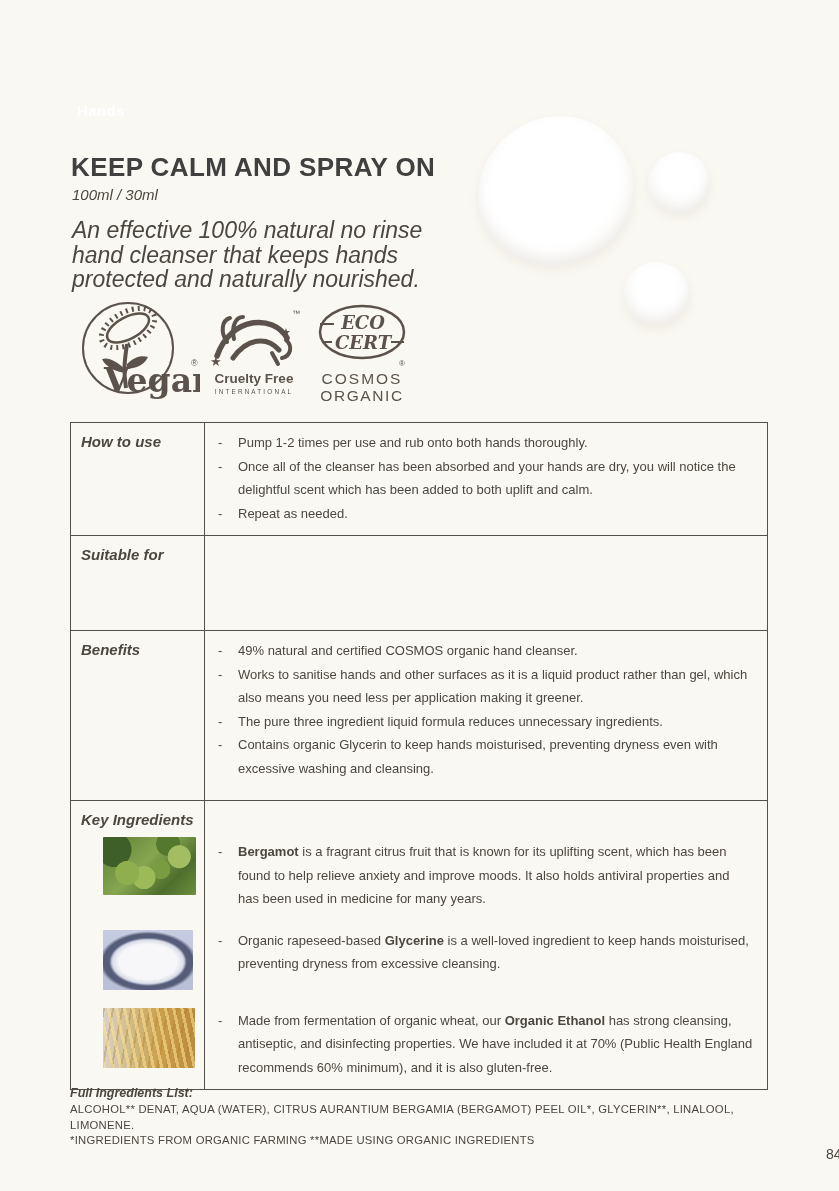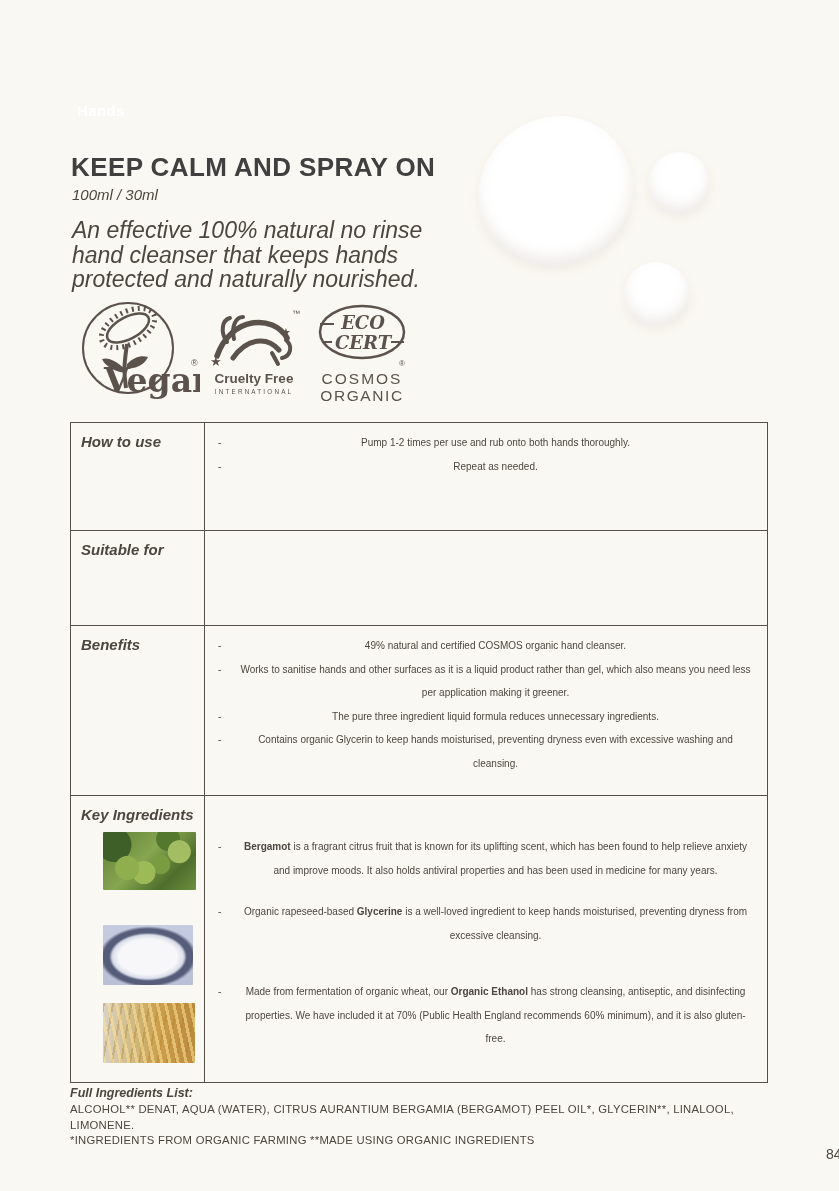--- a/index.html
+++ b/index.html
@@ -40,21 +40,21 @@
   .info-table { position:absolute; left:70px; top:422px; width:698px;
     border:1px solid #55504A; }
   .t-row { display:grid; grid-template-columns:134px 1fr; border-top:1px solid #55504A; }
   .t-row:first-child { border-top:none; }
   .t-row.r0 { min-height:107px; }
   .t-row.r1 { min-height:95px; }
   .t-row.r2 { min-height:170px; }
   .t-row.r3 { min-height:287px; }
   .t-label { border-right:1px solid #55504A; padding:10px 6px 14px 10px;
     font-size:15px; font-weight:bold; font-style:italic; }
-  .t-content { padding:8px 14px 10px 6px; font-size:10px; line-height:23.5px;text-align:center; }
+  .t-content { padding:8px 14px 10px 6px; font-size:13px; line-height:23.5px; }
   .t-content ul { list-style:none; }
   .t-content li { position:relative; padding-left:27px; }
   .t-content li::before { content:"-"; position:absolute; left:7px; }
   .t-content p { position:relative; padding-left:27px; }
   .t-content p::before { content:"-"; position:absolute; left:7px; }
   .t-content b { font-weight:bold; }
   .ki-p1 { margin-top:31px; }
   .ki-p2 { margin-top:18px; }
   .ki-p3 { margin-top:33px; }
 
@@ -154,20 +154,21 @@
     </div>
   </div>
 
   <div class="info-table">
 
     <div class="t-row r0">
       <div class="t-label">How to use</div>
       <div class="t-content">
         <ul>
           <li>Pump 1-2 times per use and rub onto both hands thoroughly.</li>
+          <li>Once all of the cleanser has been absorbed and your hands are dry, you will notice the delightful scent which has been added to both uplift and calm.</li>
           <li>Repeat as needed.</li>
         </ul>
       </div>
     </div>
 
     <div class="t-row r1">
       <div class="t-label">Suitable for</div>
     </div>
 
     <div class="t-row r2">

